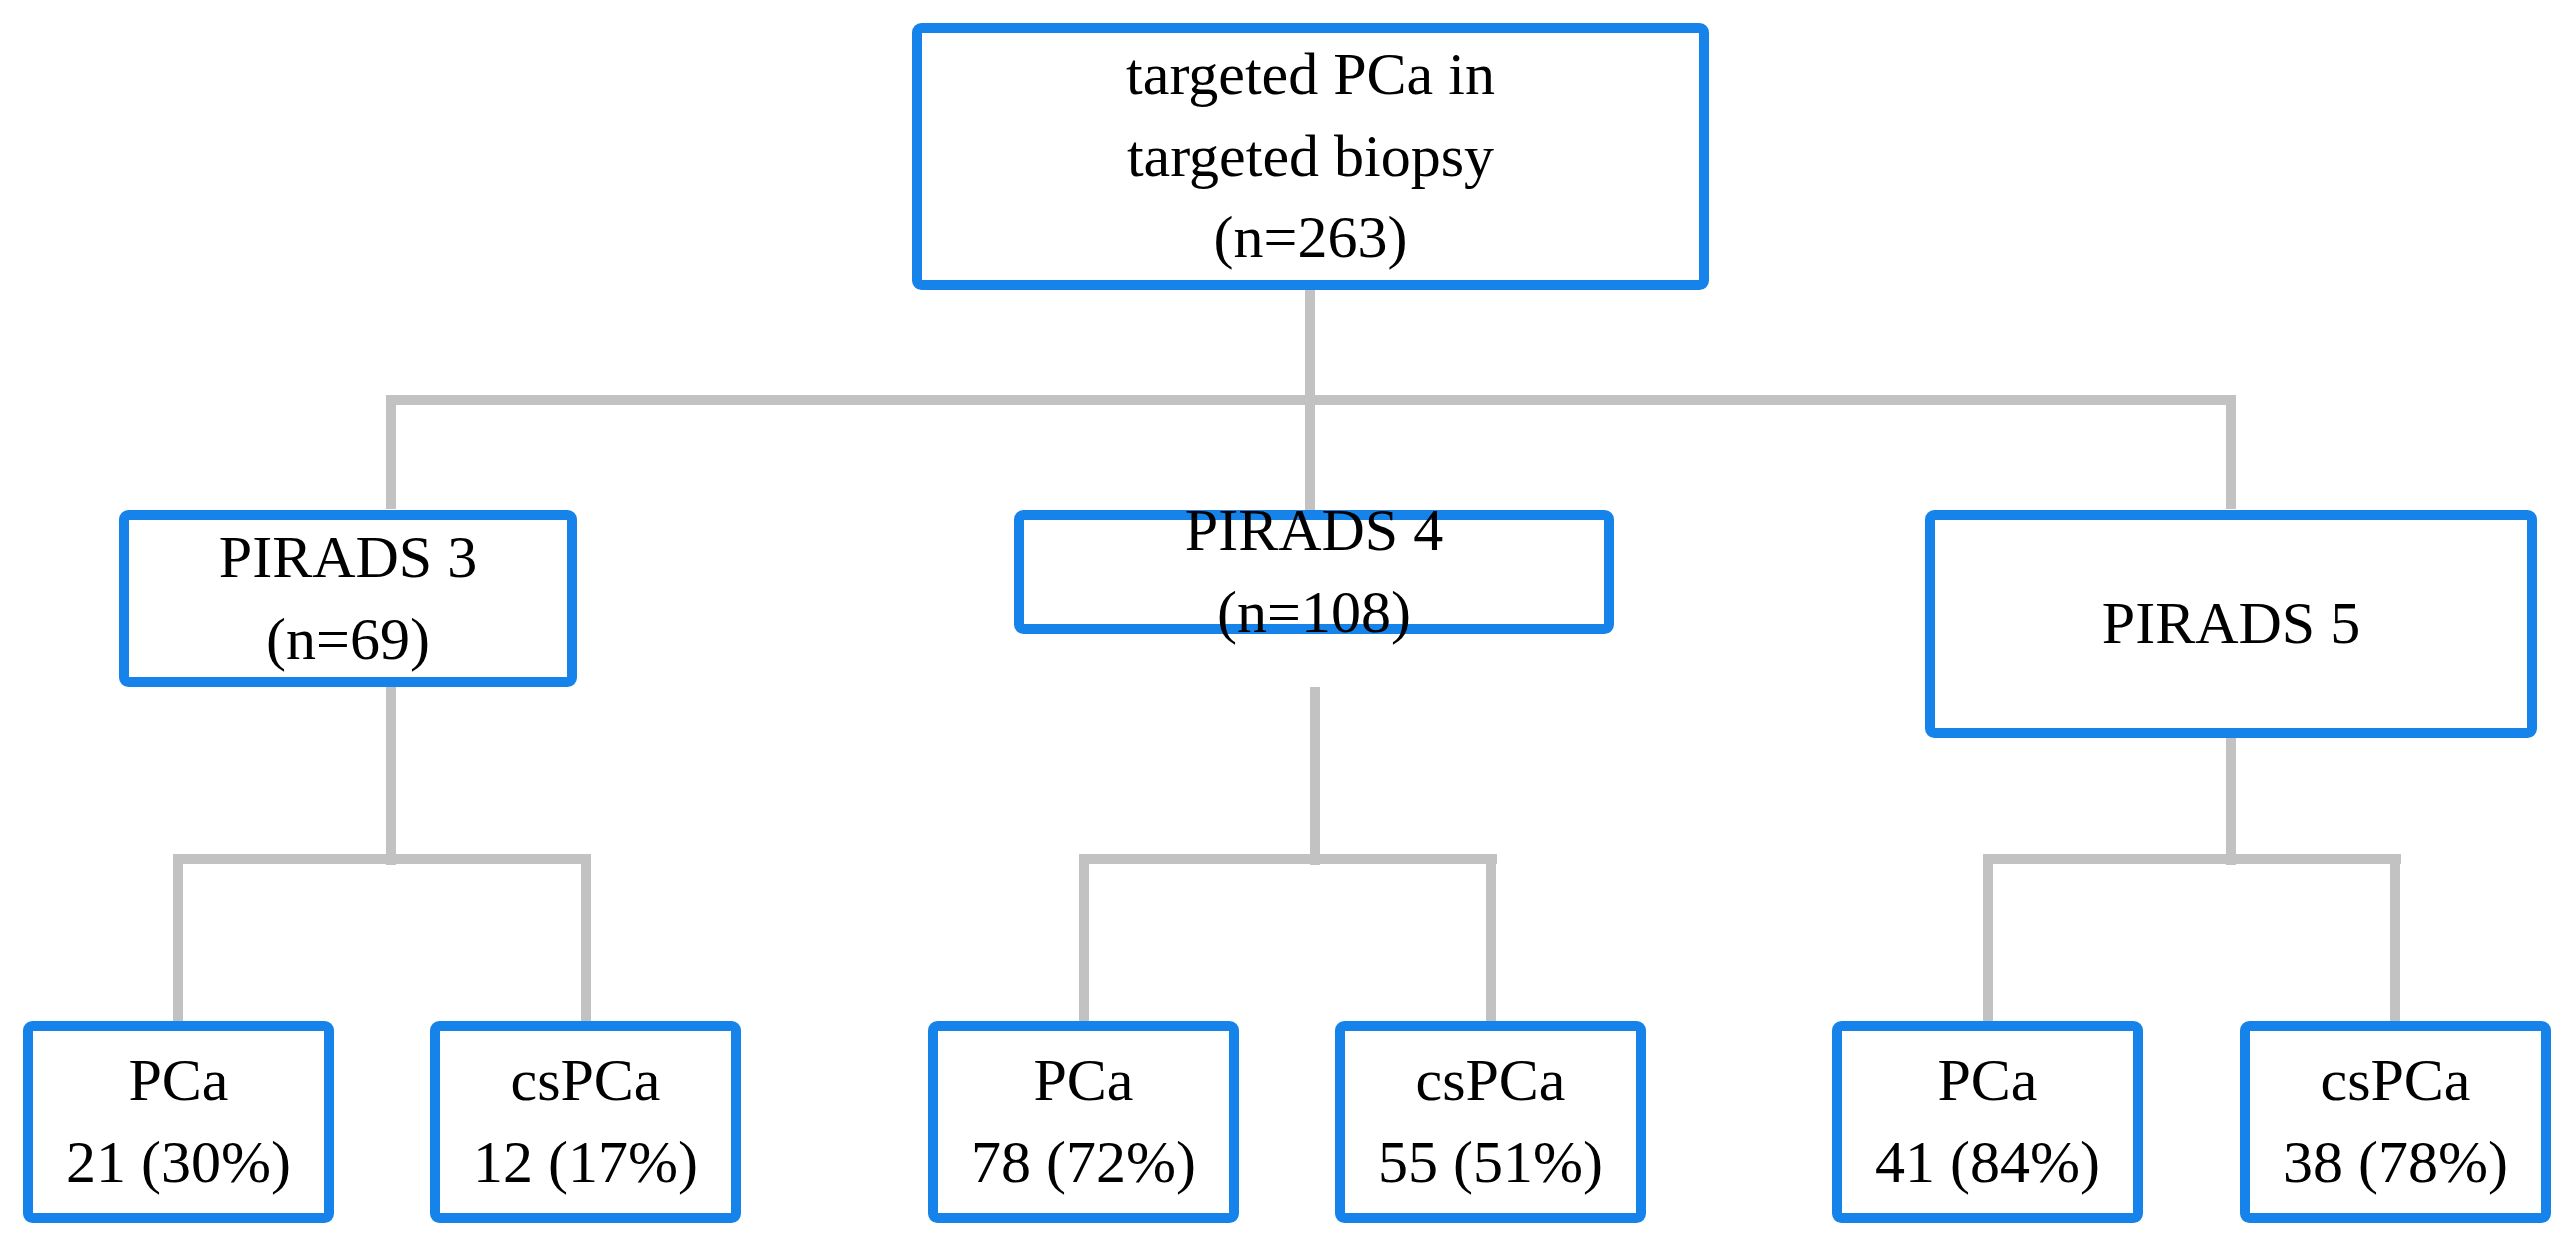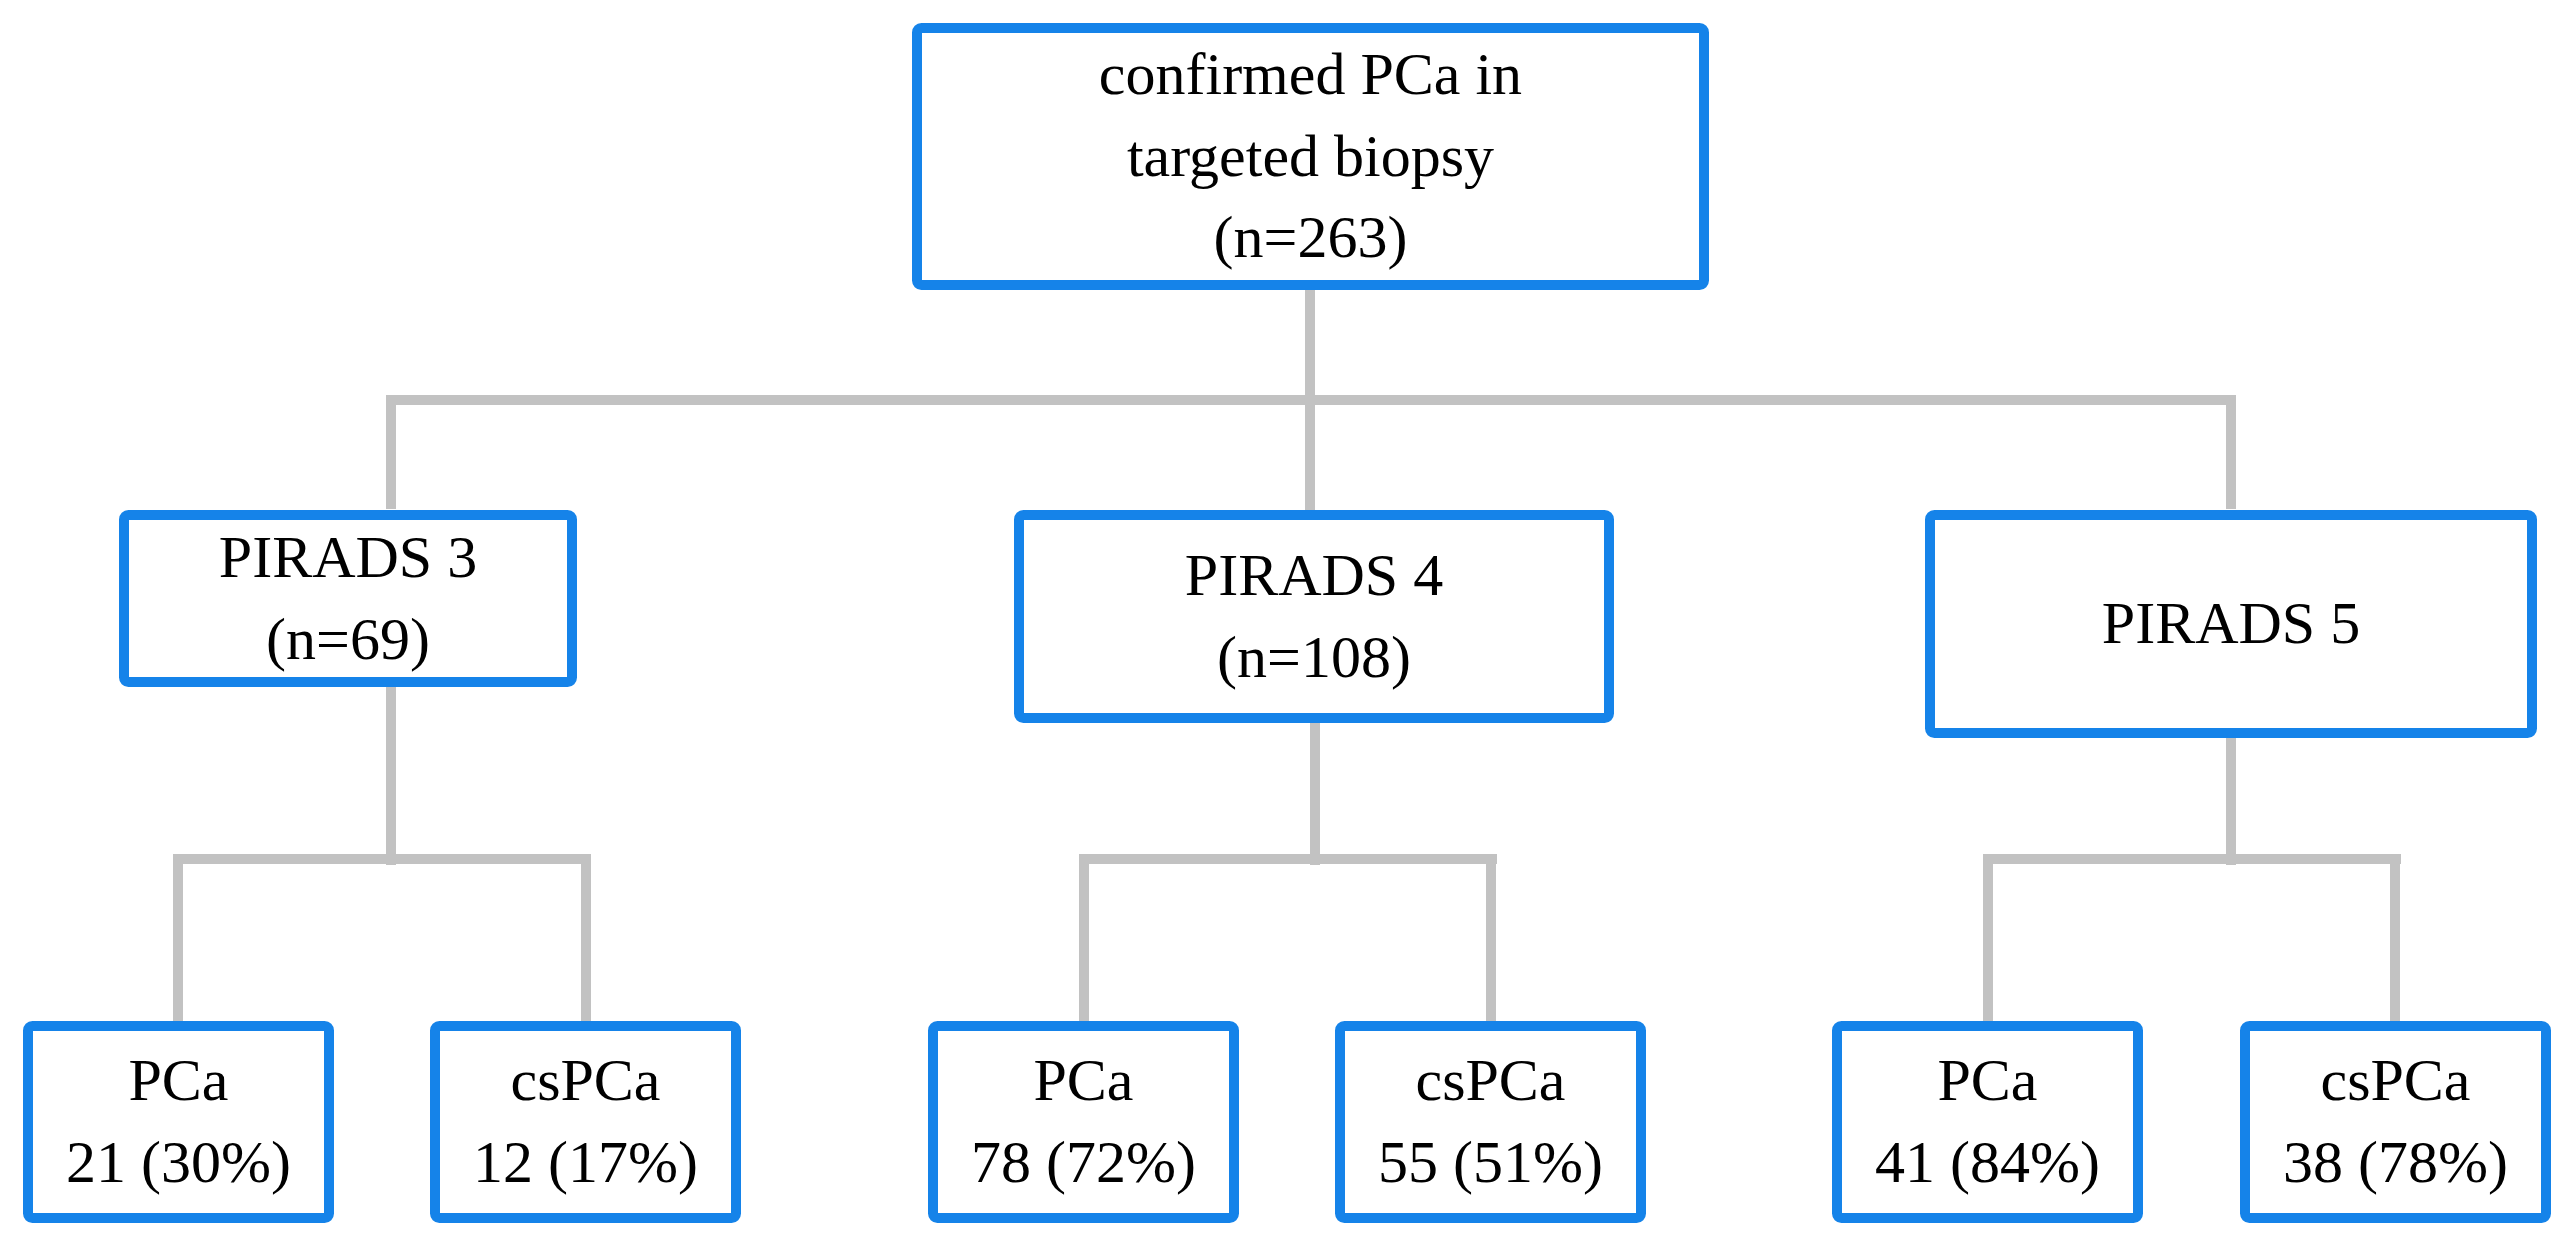--- a/index.html
+++ b/index.html
@@ -51,30 +51,30 @@
   <div class="connector" style="left:1079px;top:854px;width:418px;height:10.2px;"></div>
   <div class="connector" style="left:1079px;top:854px;width:10.2px;height:167px;"></div>
   <div class="connector" style="left:1486px;top:854px;width:10.2px;height:167px;"></div>
 
   <div class="connector" style="left:2226px;top:687px;width:10.2px;height:178px;"></div>
   <div class="connector" style="left:1983px;top:854px;width:418px;height:10.2px;"></div>
   <div class="connector" style="left:1983px;top:854px;width:10.2px;height:167px;"></div>
   <div class="connector" style="left:2390px;top:854px;width:10.2px;height:167px;"></div>
 
   <div class="node" style="left:912px;top:23px;width:797px;height:267px;">
-    <span class="line">confirmed PCa in</span>
+    <span class="line">targeted PCa in</span>
     <span class="line">targeted biopsy</span>
     <span class="line">(n=263)</span>
   </div>
 
   <div class="node" style="left:119px;top:510px;width:458px;height:177px;">
     <span class="line">PIRADS 3</span>
     <span class="line">(n=69)</span>
   </div>
-  <div class="node" style="left:1014px;top:510px;width:600px;height:213px;">
+  <div class="node" style="left:1014px;top:510px;width:600px;height:124px;">
     <span class="line">PIRADS 4</span>
     <span class="line">(n=108)</span>
   </div>
   <div class="node" style="left:1925px;top:510px;width:612px;height:228px;">
     <span class="line">PIRADS 5</span>
   </div>
 
   <div class="node" style="left:23px;top:1021px;width:311px;height:202px;">
     <span class="line">PCa</span>
     <span class="line">21 (30%)</span>

